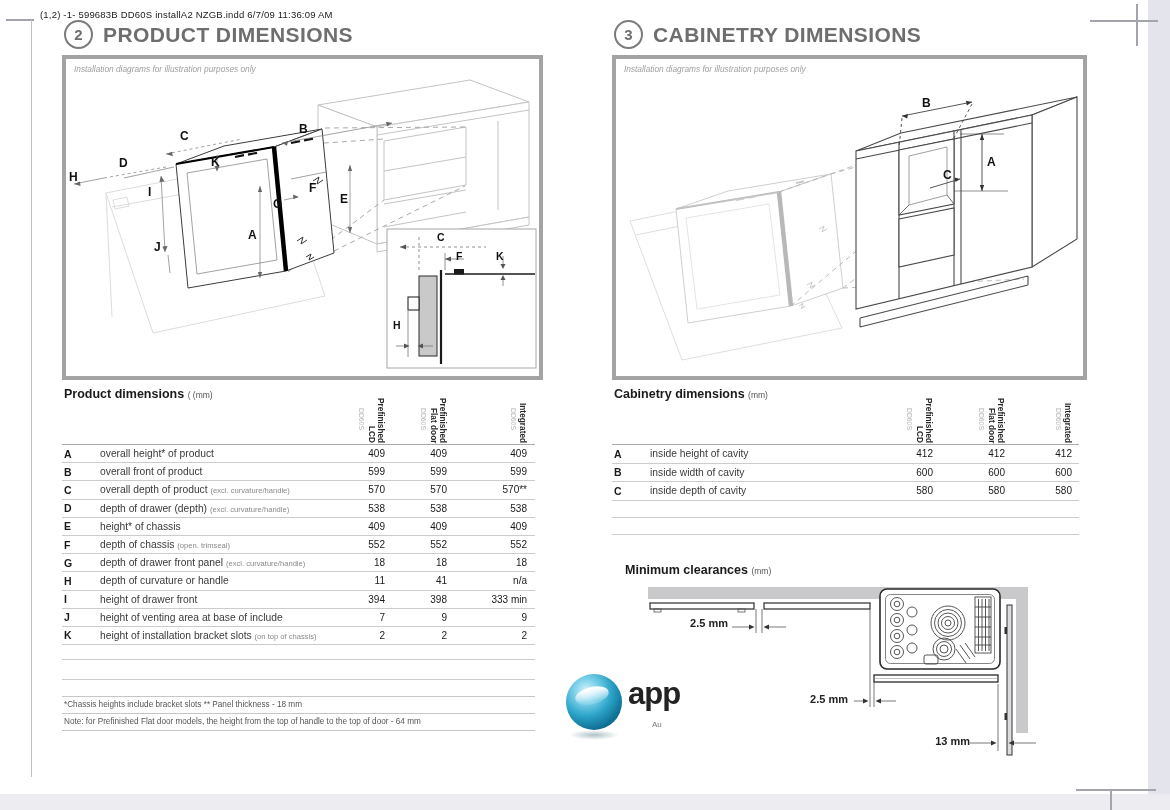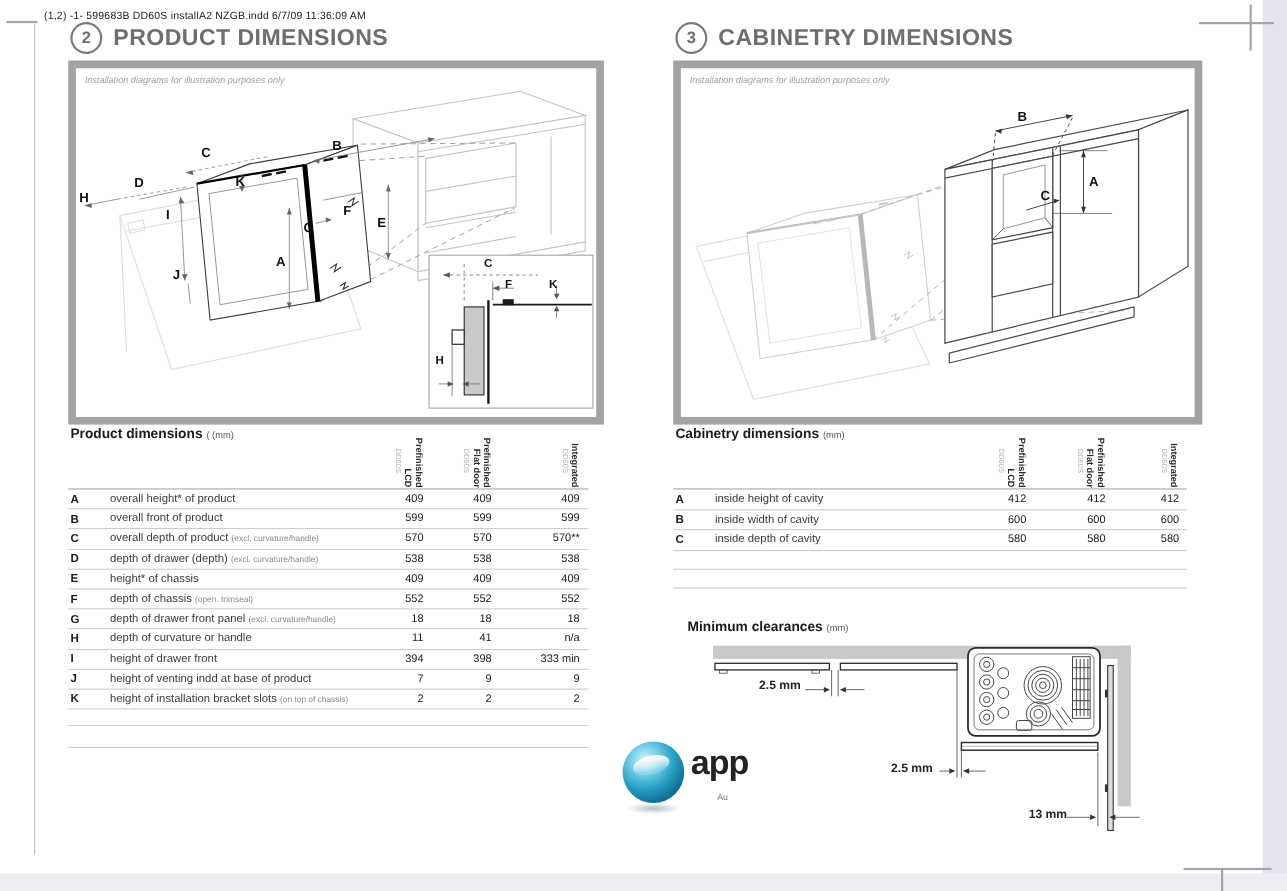--- a/index.html
+++ b/index.html
@@ -9,21 +9,21 @@
   .edge-right{position:absolute;left:1148px;top:0;width:22px;height:810px;background:#e4e4ec;}
   .edge-bottom{position:absolute;left:0;top:794px;width:1170px;height:16px;background:#ececf1;}
   .cm{position:absolute;background:#a4a4ad;}
   .fileline{position:absolute;left:40px;top:9px;font-size:9.5px;color:#1a1a1a;letter-spacing:0.2px;}
   
   .sechead{position:absolute;display:flex;align-items:center;gap:10px;}
   .secnum{width:25px;height:25px;border:2.2px solid #7b7b7b;border-radius:50%;display:flex;
           align-items:center;justify-content:center;font-size:15px;font-weight:bold;color:#6e6e6e;}
   .sectitle{font-size:21px;font-weight:bold;color:#6e6e6e;letter-spacing:0.4px;}
   
-  .dbox{position:absolute;border:7px solid #a3a3a3;background:#fff;}
+  .dbox{position:absolute;border:4px solid #a3a3a3;background:#fff;}
   .dnote{position:absolute;left:8px;top:5px;font-style:italic;font-size:8.3px;color:#a0a0a0;}
   .dlabel{position:absolute;font-weight:bold;font-size:12px;color:#111;line-height:1;}
   .dlabel.sm{font-size:10.5px;}
   
   .dimtable{position:absolute;}
   .thead{position:relative;height:59px;}
   .ttitle{position:absolute;left:2px;top:2px;font-size:12.5px;font-weight:bold;color:#1a1a1a;}
   .tunit{font-size:8.5px;font-weight:normal;color:#555;}
   .rot{position:absolute;bottom:1px;writing-mode:vertical-rl;text-align:end;line-height:9.5px;}
   .rot .nm{display:block;font-weight:bold;font-size:8.3px;color:#2a2a2a;}
@@ -276,35 +276,39 @@
       </div>
       <div class="trow">
         <span class="tkey">I</span>
         <span class="tdesc"><span>height of drawer front</span> <span class="tnote"></span></span>
         <span class="tval p-v1">394</span>
         <span class="tval p-v2">398</span>
         <span class="tval p-v3">333 min</span>
       </div>
       <div class="trow">
         <span class="tkey">J</span>
-        <span class="tdesc"><span>height of venting indd at base of product</span> <span class="tnote"></span></span>
+        <span class="tdesc"><span>height of venting area at base of include</span> <span class="tnote"></span></span>
         <span class="tval p-v1">7</span>
         <span class="tval p-v2">9</span>
         <span class="tval p-v3">9</span>
       </div>
       <div class="trow">
         <span class="tkey">K</span>
         <span class="tdesc"><span>height of installation bracket slots</span> <span class="tnote">(on top of chassis)</span></span>
         <span class="tval p-v1">2</span>
         <span class="tval p-v2">2</span>
         <span class="tval p-v3">2</span>
       </div>
     </div>
     <div class="erule" style="margin-top:14px;"></div>
     <div class="erule" style="margin-top:19px;"></div>
+    <div class="fnblock">
+      <div class="fnrow">*Chassis heights include bracket slots    ** Panel thickness - 18 mm</div>
+      <div class="fnrow fnend">Note: for Prefinished Flat door models, the height from the top of handle to the top of door - 64 mm</div>
+    </div>
   </div>
 
   <div class="sechead" style="left:614px;top:20px;">
     <div class="secnum">3</div>
     <div class="sectitle">CABINETRY DIMENSIONS</div>
   </div>
 
   <div class="dbox" style="left:612px;top:55px;width:467px;height:317px;">
     <div class="dnote">Installation diagrams for illustration purposes only</div>
     <svg width="465" height="315" viewBox="0 0 465 315">

